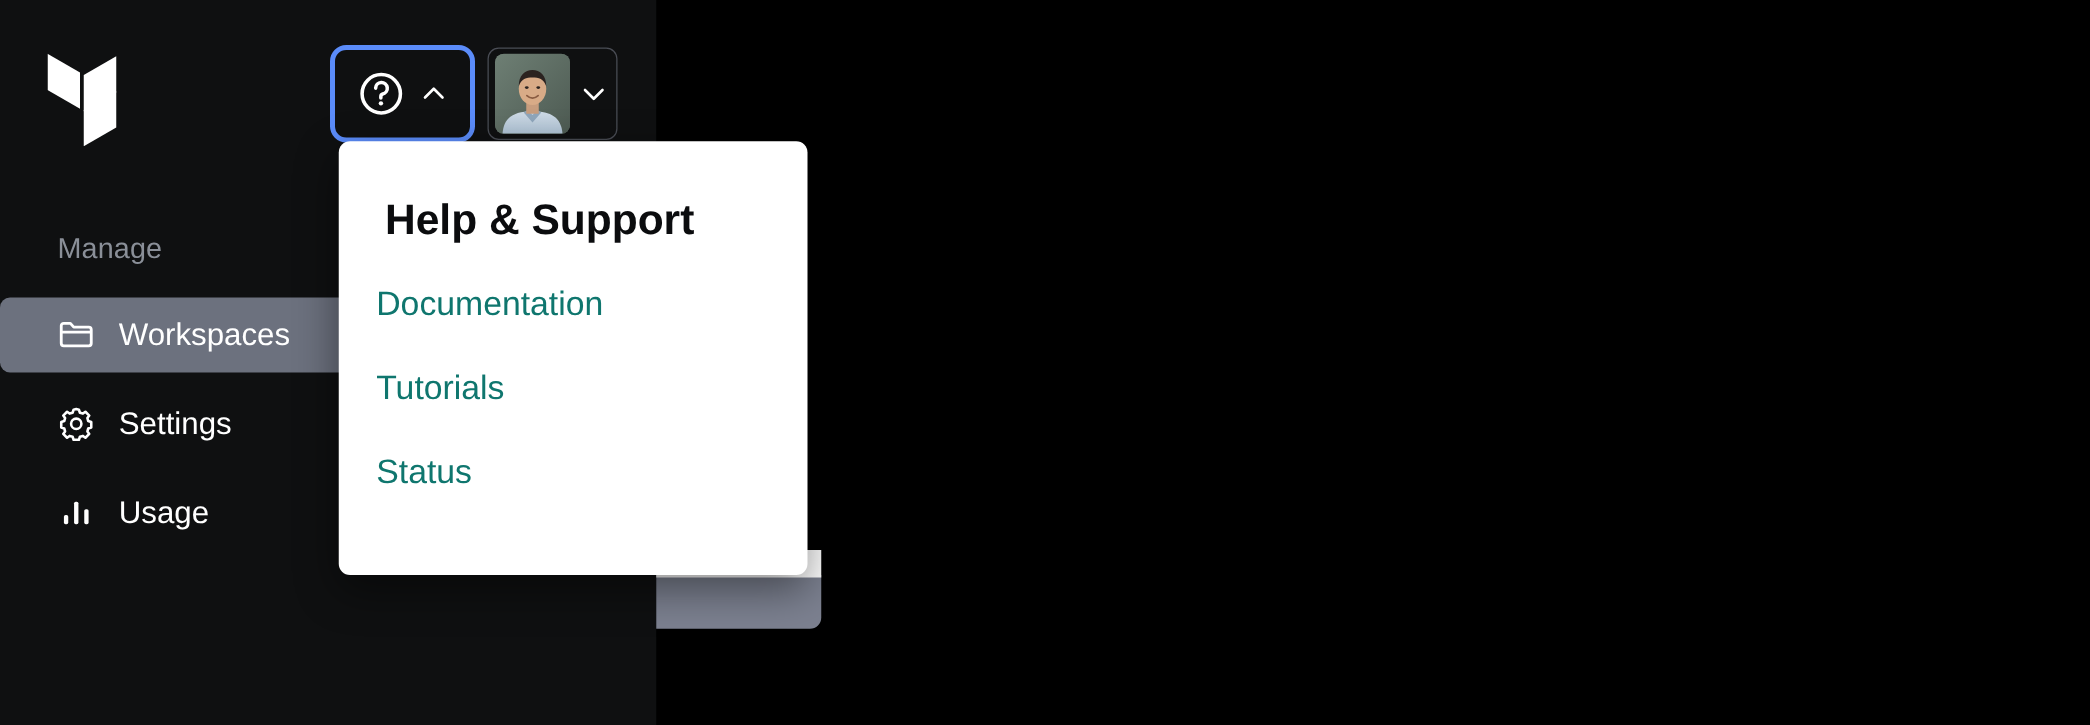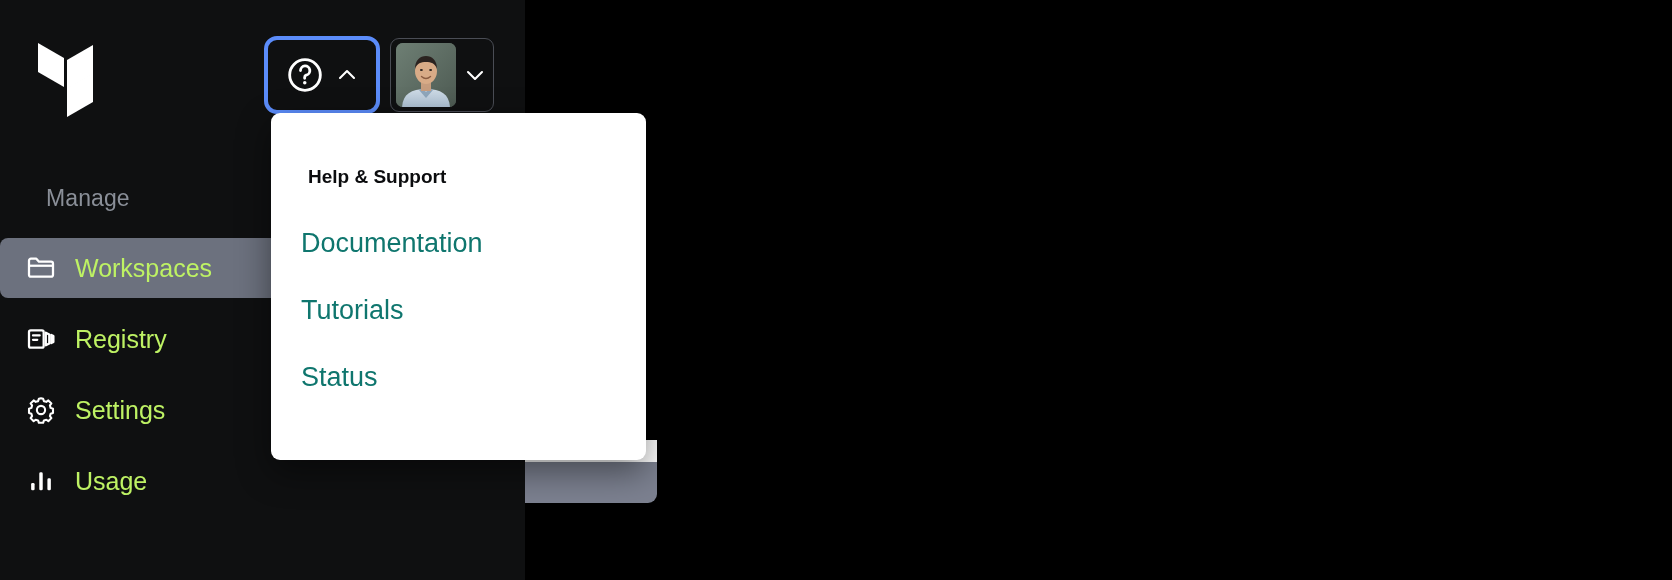--- a/index.html
+++ b/index.html
@@ -108,22 +108,22 @@
     top: 238px;
     width: 525px;
   }
 
   .nav-item {
     position: relative;
     display: flex;
     align-items: center;
     height: 60px;
     margin: 0 0 11px 0;
-    padding-left: 24px;
-    color: #bef264;
+    padding-left: 44px;
+    color: #ffffff;
     font-size: 25px;
     cursor: pointer;
     border-radius: 8px;
   }
   .nav-item .icon-slot {
     width: 34px;
     height: 34px;
     flex: none;
     display: flex;
     align-items: center;
@@ -165,21 +165,21 @@
     display: flex;
     align-items: center;
     padding-left: 30px;
     font-size: 27px;
     color: #0f766e;
     cursor: pointer;
   }
   .menu-item.heading {
     font-weight: bold;
     color: #0b0c0e;
-    font-size: 19px;
+    font-size: 34px;
     cursor: default;
     padding-left: 37px;
   }
 
   
   .shadow-band {
     position: absolute;
     left: 525px;
     top: 460px;
     width: 132px;
@@ -271,31 +271,20 @@
       <div class="nav-item active">
         <span class="icon-slot">
           <svg viewBox="0 0 24 24" width="32" height="32">
             <path d="M3 6.5A1.5 1.5 0 0 1 4.5 5h4l2 2.3h9A1.5 1.5 0 0 1 21 8.8V17a1.5 1.5 0 0 1-1.5 1.5h-15A1.5 1.5 0 0 1 3 17z" fill="none" stroke="#ffffff" stroke-width="1.7" stroke-linejoin="round"></path>
             <path d="M3 10.3h18" fill="none" stroke="#ffffff" stroke-width="1.7"></path>
           </svg>
         </span>
         <span class="label">Workspaces</span>
       </div>
 
-      <div class="nav-item">
-        <span class="icon-slot">
-          <svg viewBox="0 0 24 24" width="32" height="32">
-            <rect x="3" y="5.5" width="11" height="13" rx="1.3" fill="none" stroke="#ffffff" stroke-width="1.7"></rect>
-            <path d="M6 9.3h5M6 12.6h3.2" stroke="#ffffff" stroke-width="1.7" stroke-linecap="round"></path>
-            <path d="M15.6 7.3l2.6 1.4v6.6l-2.6 1.4z" fill="none" stroke="#ffffff" stroke-width="1.7" stroke-linejoin="round"></path>
-            <path d="M19.7 8.9l1.6.9v4.4l-1.6.9z" fill="none" stroke="#ffffff" stroke-width="1.7" stroke-linejoin="round"></path>
-          </svg>
-        </span>
-        <span class="label">Registry</span>
-      </div>
 
       <div class="nav-item">
         <span class="icon-slot">
           <svg viewBox="0 0 24 24" width="32" height="32">
             <path d="M12 3.2l1.6.4.6 1.8 1.8.5 1.5-1.1 2.3 2.3-1.1 1.5.5 1.8 1.8.6v3.2l-1.8.6-.5 1.8 1.1 1.5-2.3 2.3-1.5-1.1-1.8.5-.6 1.8h-3.2l-.6-1.8-1.8-.5-1.5 1.1-2.3-2.3 1.1-1.5-.5-1.8-1.8-.6v-3.2l1.8-.6.5-1.8-1.1-1.5 2.3-2.3 1.5 1.1 1.8-.5.6-1.8z" fill="none" stroke="#ffffff" stroke-width="1.55" stroke-linejoin="round"></path>
             <circle cx="12" cy="12" r="3.1" fill="none" stroke="#ffffff" stroke-width="1.55"></circle>
           </svg>
         </span>
         <span class="label">Settings</span>
         <svg class="row-chevron" viewBox="0 0 24 24">

